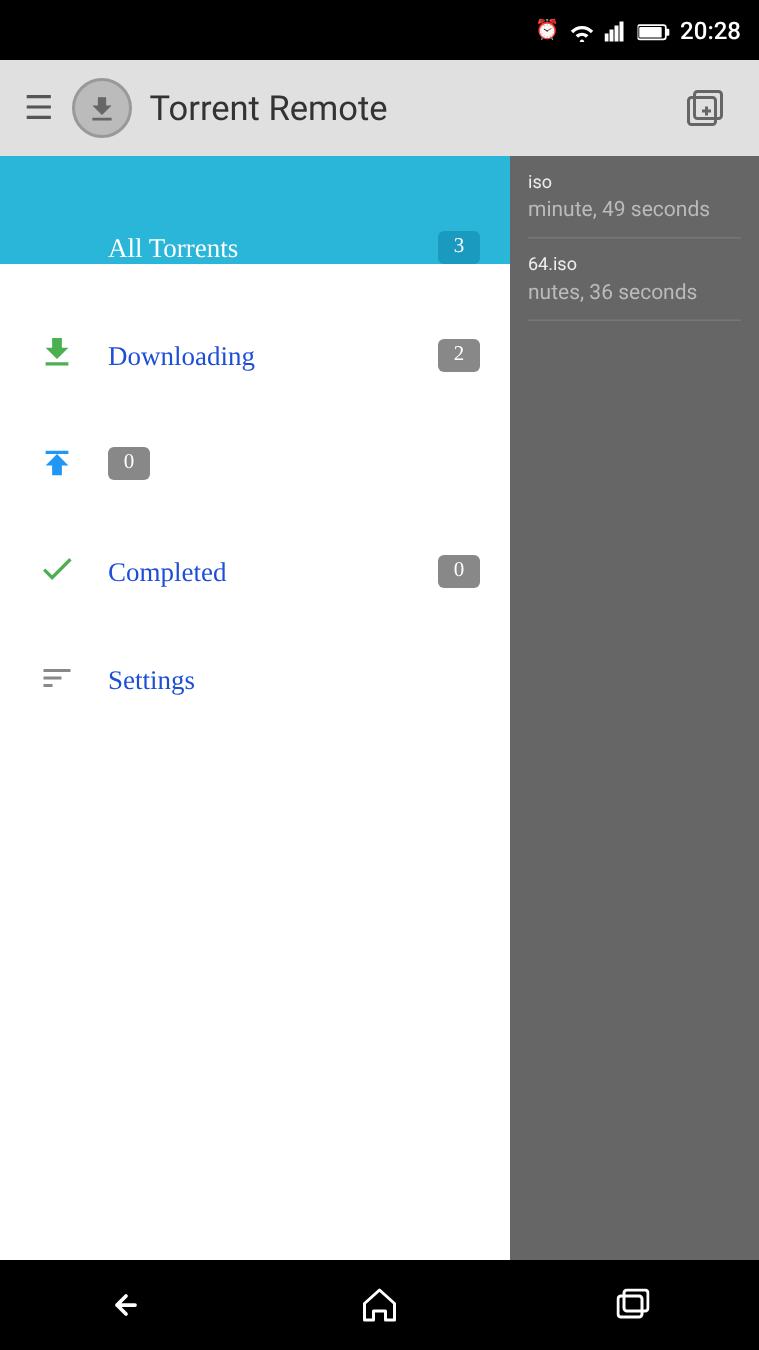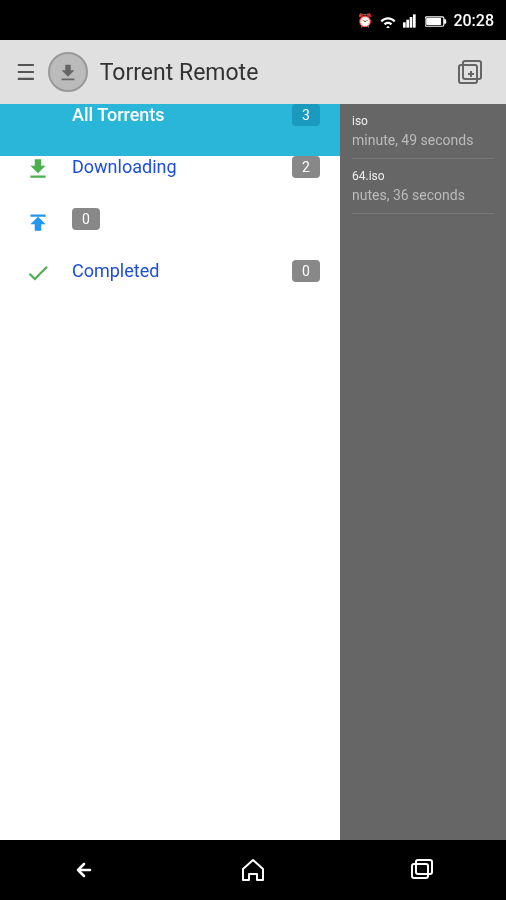--- a/index.html
+++ b/index.html
@@ -91,25 +91,26 @@
     .drawer {
       width: 340px;
       background: #fff;
       height: 100%;
       z-index: 10;
       position: relative;
     }
 
     .drawer-item {
       display: flex;
-      align-items: flex-start;
+      align-items: flex-end;
       padding: 0 20px;
-      height: 52px;
+      height: 72px;
       cursor: pointer;
       position: relative;
+      font-family: Liberation Serif, serif;
     }
     .drawer-item.active {
       background: #29b6d8;
     }
     .drawer-item-icon {
       width: 36px;
       display: flex;
       align-items: center;
       justify-content: center;
       margin-right: 16px;
@@ -281,20 +282,29 @@
     <div class="drawer-item">
       <div class="drawer-item-icon">
         <svg width="26" height="26" viewBox="0 0 24 24" fill="#4caf50">
           <path d="M9 16.17L4.83 12l-1.42 1.41L9 19 21 7l-1.41-1.41L9 16.17z"></path>
         </svg>
       </div>
       <span class="drawer-item-label">Completed</span>
       <span class="drawer-item-badge">0</span>
     </div>
 
+    <div class="drawer-item">
+      <div class="drawer-item-icon">
+        <svg width="24" height="24" viewBox="0 0 24 24" fill="#888">
+          <path d="M3 18h6v-2H3v2zm0-5h12v-2H3v2zm0-7v2h18V6H3z"></path>
+
+        </svg>
+      </div>
+      <span class="drawer-item-label">Settings</span>
+    </div>
 
   </div>
 
   <div class="content-panel">
     <div class="content-panel-inner">
       <div class="torrent-item-snippet">
         <div class="torrent-name-snippet">iso</div>
         <div class="torrent-time-snippet">minute, 49 seconds</div>
       </div>
       <div class="torrent-item-snippet">

